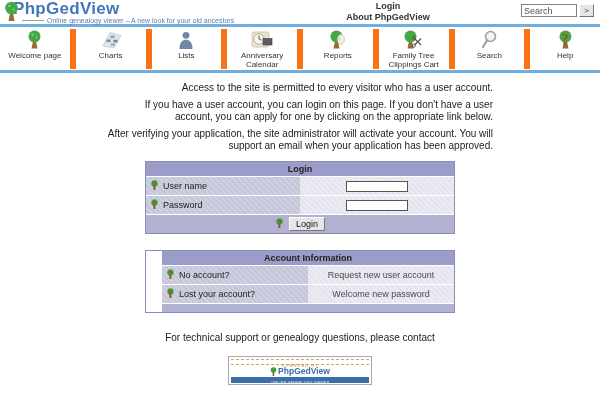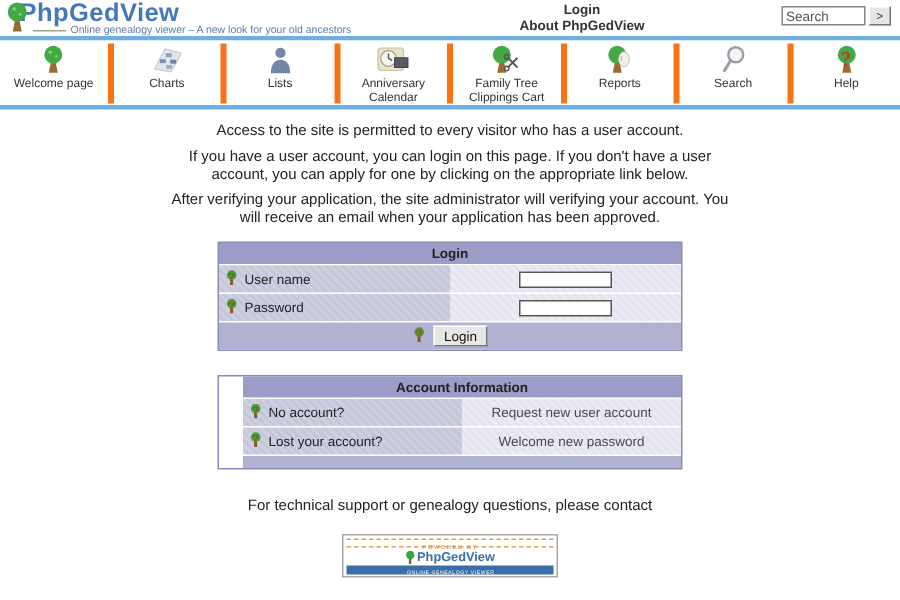--- a/index.html
+++ b/index.html
@@ -19,29 +19,29 @@
   .top-link { display:block; font-size:9px; font-weight:bold; color:#333; text-decoration:none; line-height:11px; }
 
   .search-area { position:absolute; right:6px; top:4px; display:flex; align-items:center; gap:2px; }
   .search-input { width:56px; height:13px; font-size:9px; color:#555; border:1px solid #848484; padding:0 2px; font-family:"Liberation Sans", sans-serif; }
   .search-btn { width:15px; height:13px; font-size:8px; line-height:8px; color:#333; background:#e6e6e6; border:1px solid; border-color:#fff #777 #777 #fff; cursor:pointer; }
 
   .bluebar { height:3px; background:#6fafe0; }
 
   
   .nav { display:flex; background:#fff; padding:2px 0 1px; }
-  .nav-item { flex:1; text-align:center; cursor:pointer; border-right:4px solid #f97316; padding-top:1px; }
+  .nav-item { flex:1; text-align:center; cursor:pointer; border-right:6px solid #f97316; padding-top:1px; }
   .nav-item:last-child { border-right:none; }
   .nav-icon { height:19px; display:flex; align-items:flex-end; justify-content:center; }
   .nav-label { font-size:8px; color:#333; margin-top:2px; line-height:9px; }
 
   
   .content { text-align:center; padding-top:4px; }
   .heading { font-size:11px; font-weight:bold; margin:3px 0 5px; }
-  .paras { width:386px; margin:0 auto; text-align:center; font-size:10px; line-height:12px; }
+  .paras { width:386px; margin:0 auto; text-align:right; font-size:10px; line-height:12px; }
   .paras p { margin:5px 0; }
 
   
   .tbl { width:310px; margin:9px auto 0; border:1px solid #8c8cbb; font-size:9px; text-align:left; background:#fff; }
   .tbl-title { background:#9c9cc8; text-align:center; font-weight:bold; padding:2px 0; border-bottom:1px solid #fff; }
   .trow { display:flex; border-bottom:1px solid #fff; }
   .tlabel { width:50%; background:repeating-linear-gradient(45deg,#cfcfe2 0 2px,#c6c6db 2px 4px); padding:3px 4px; display:flex; align-items:center; gap:4px; }
   .tvalue { width:50%; background:repeating-linear-gradient(45deg,#ecebf4 0 2px,#e4e4ef 2px 4px); padding:2px 4px; display:flex; align-items:center;justify-content:center; }
   .tfoot { background:#b1b1d1; padding:2px 0; min-height:8px; display:flex; justify-content:center; align-items:center; gap:5px; }
   .text-input { width:62px; height:11px; border:1px solid #555; font-size:9px; padding:0 1px; }
@@ -134,45 +134,45 @@
         <circle cx="8" cy="8" r="5.2" fill="#f8f5ec" stroke="#a89f86" stroke-width="0.8"></circle>
         <path d="M8 8 L8 4.6 M8 8 L10.4 9.2" stroke="#555" stroke-width="1" fill="none"></path>
         <rect x="12" y="7.5" width="9" height="6.5" fill="#5a5a66" stroke="#3c3c46" stroke-width="0.6"></rect>
       </svg>
     </div>
     <div class="nav-label">Anniversary Calendar</div>
   </div>
 
   <div class="nav-item">
     <div class="nav-icon">
+      <svg width="20" height="19" viewBox="0 0 20 19">
+        <path d="M7 11 L10 11 L11.5 18.5 L5.5 18.5 Z" fill="#9a6a33"></path>
+        <circle cx="8.5" cy="6.5" r="6" fill="#44a944"></circle>
+        <ellipse cx="13" cy="9.5" rx="3.6" ry="5" fill="#f3efe4" stroke="#c4baa0" stroke-width="0.6"></ellipse>
+        <path d="M11.4 7.5 Q10.6 9 11.4 10.5" stroke="#b9ad90" stroke-width="0.7" fill="none"></path>
+      </svg>
+    </div>
+    <div class="nav-label">Reports</div>
+  </div>
+
+  <div class="nav-item">
+    <div class="nav-icon">
       <svg width="21" height="19" viewBox="0 0 21 19">
         <path d="M6 11 L9 11 L10.5 18.5 L4.5 18.5 Z" fill="#9a6a33"></path>
         <circle cx="7.5" cy="6.5" r="6" fill="#44a944"></circle>
         <path d="M11.5 8.5 L18 15 M18 8.5 L11.5 15" stroke="#555" stroke-width="1.2"></path>
         <circle cx="10.8" cy="7.8" r="1.5" fill="none" stroke="#555" stroke-width="1"></circle>
         <circle cx="10.8" cy="15.7" r="1.5" fill="none" stroke="#555" stroke-width="1"></circle>
       </svg>
     </div>
     <div class="nav-label">Family Tree Clippings Cart</div>
   </div>
 
   <div class="nav-item">
     <div class="nav-icon">
-      <svg width="20" height="19" viewBox="0 0 20 19">
-        <path d="M7 11 L10 11 L11.5 18.5 L5.5 18.5 Z" fill="#9a6a33"></path>
-        <circle cx="8.5" cy="6.5" r="6" fill="#44a944"></circle>
-        <ellipse cx="13" cy="9.5" rx="3.6" ry="5" fill="#f3efe4" stroke="#c4baa0" stroke-width="0.6"></ellipse>
-        <path d="M11.4 7.5 Q10.6 9 11.4 10.5" stroke="#b9ad90" stroke-width="0.7" fill="none"></path>
-      </svg>
-    </div>
-    <div class="nav-label">Reports</div>
-  </div>
-
-  <div class="nav-item">
-    <div class="nav-icon">
       <svg width="18" height="19" viewBox="0 0 18 19">
         <circle cx="10.5" cy="6.5" r="5" fill="#f4f4f4" stroke="#9aa0a8" stroke-width="1.6"></circle>
         <line x1="7" y1="10.5" x2="3" y2="17" stroke="#9aa0a8" stroke-width="2.2" stroke-linecap="round"></line>
       </svg>
     </div>
     <div class="nav-label">Search</div>
   </div>
 
   <div class="nav-item">
     <div class="nav-icon">
@@ -186,21 +186,21 @@
   </div>
 </div>
 
 <div class="bluebar"></div>
 
 <div class="content">
 
   <div class="paras">
     <p>Access to the site is permitted to every visitor who has a user account.</p>
     <p>If you have a user account, you can login on this page. If you don't have a user account, you can apply for one by clicking on the appropriate link below.</p>
-    <p>After verifying your application, the site administrator will verifying your account. You will receive an email when your application has been approved.</p>
+    <p>After verifying your application, the site administrator will activate your account. You will support an email when your application has been approved.</p>
   </div>
 
   
   <div class="tbl">
     <div class="tbl-title">Login</div>
     <div class="trow">
       <div class="tlabel">
         <span class="help-mini">
           <svg width="9" height="10" viewBox="0 0 9 10">
             <rect x="3.4" y="5" width="2" height="5" fill="#8a5a2a"></rect>

